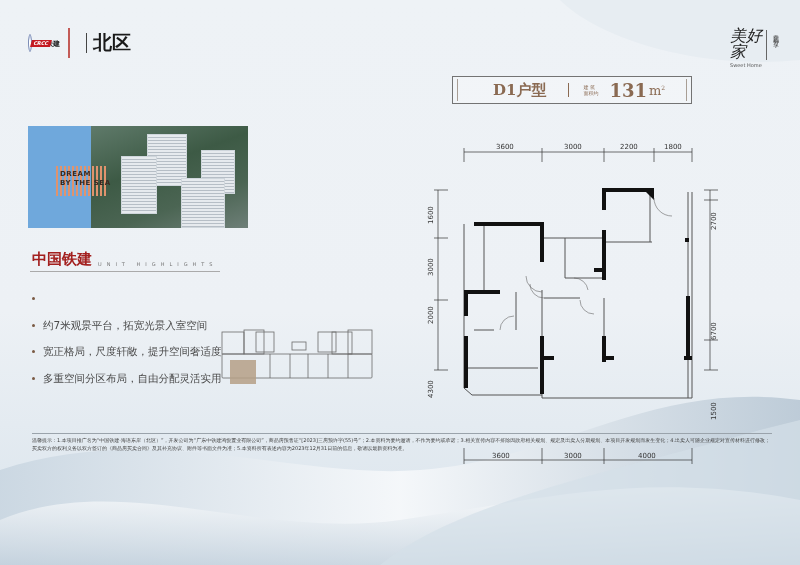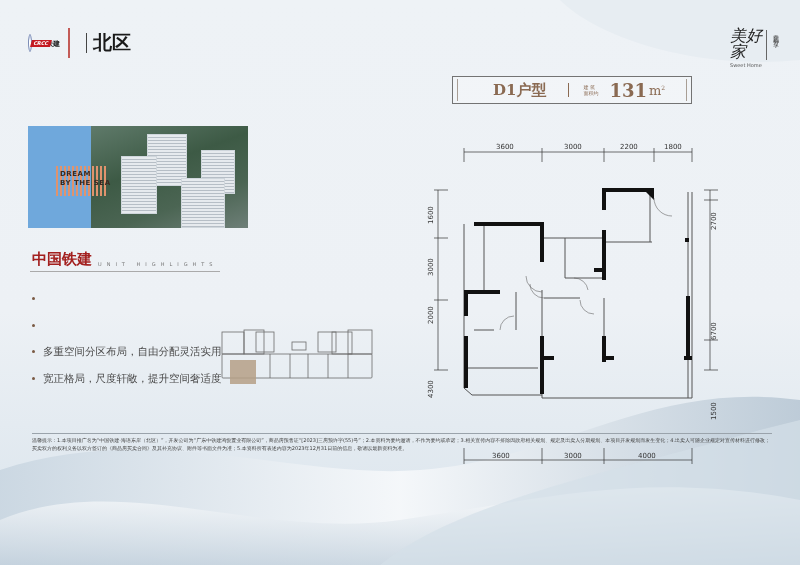--- a/index.html
+++ b/index.html
@@ -143,28 +143,29 @@
   <span class="hl-cn">中国铁建</span>
   <span class="hl-en">UNIT HIGHLIGHTS</span>
 </div>
 <div class="hl-rule"></div>
 <ul class="hl-list">
   <li>
       <span class="dot"></span>
     </li>
   <li>
       <span class="dot"></span>
+      <span>约7米观景平台，拓宽光景入室空间</span>
+    </li>
+  <li>
+      <span class="dot"></span>
+      <span>宽正格局，尺度轩敞，提升空间奢适度</span>
     </li>
   <li>
       <span class="dot"></span>
       <span>多重空间分区布局，自由分配灵活实用</span>
-    </li>
-  <li>
-      <span class="dot"></span>
-      <span>宽正格局，尺度轩敞，提升空间奢适度</span>
     </li>
 </ul>
 
 <svg class="keyplan" viewBox="0 0 155 56">
   <g fill="none" stroke="#6b6b6b" stroke-width=".8">
     <rect x="2" y="4" width="22" height="22"></rect>
       <rect x="24" y="2" width="20" height="24"></rect>
     <rect x="36" y="4" width="18" height="20"></rect>
       <rect x="98" y="4" width="18" height="20"></rect>
     <rect x="112" y="4" width="20" height="22"></rect>

